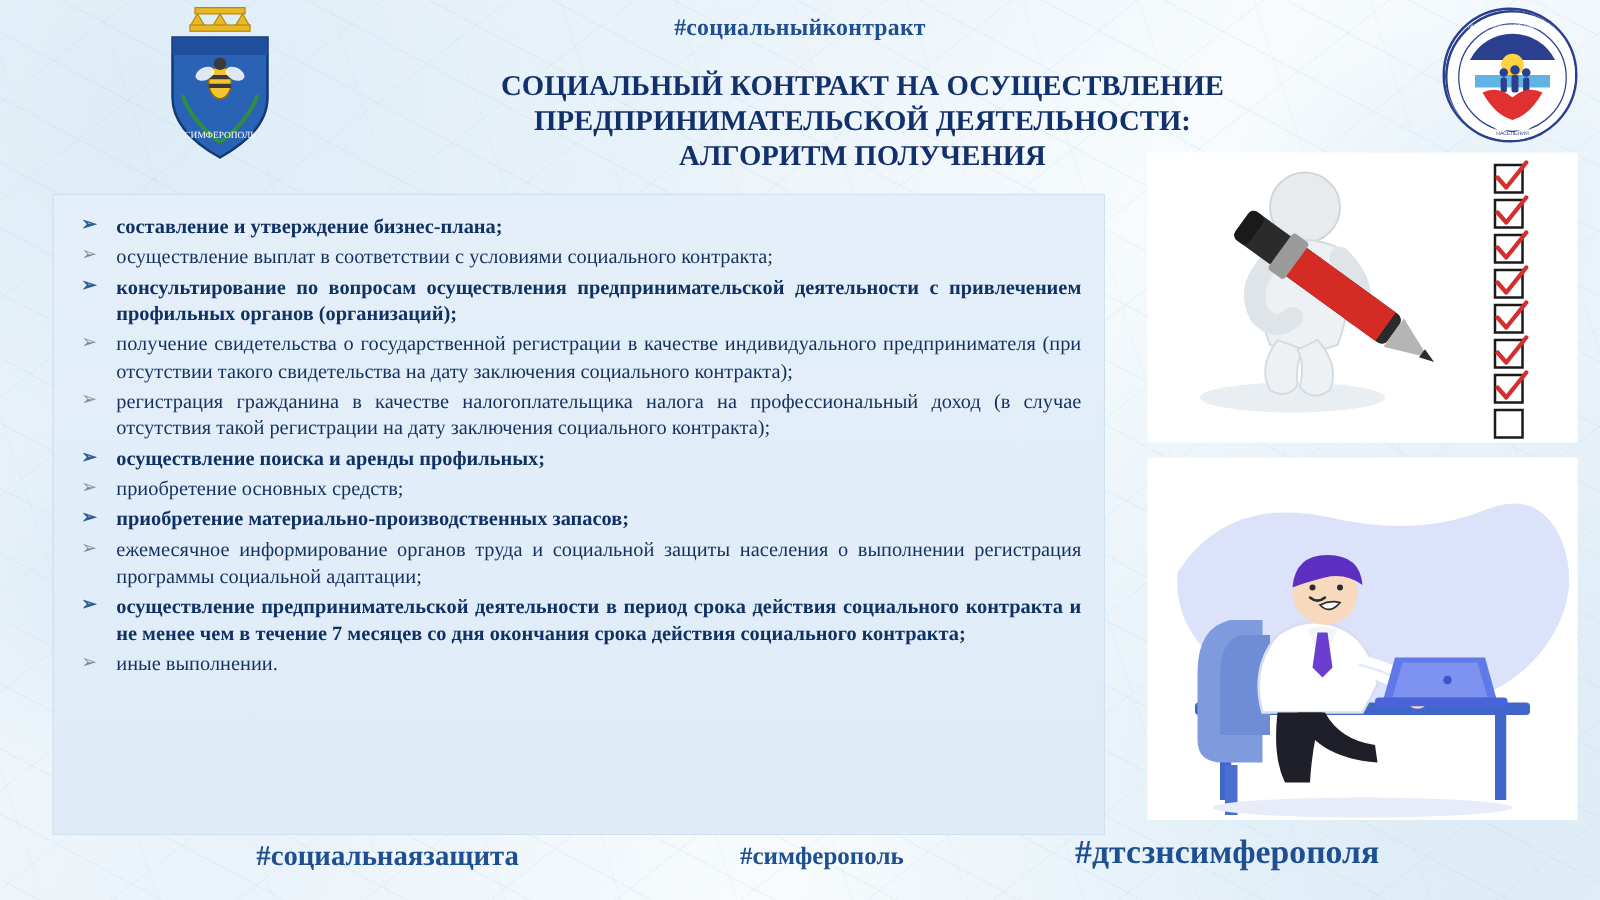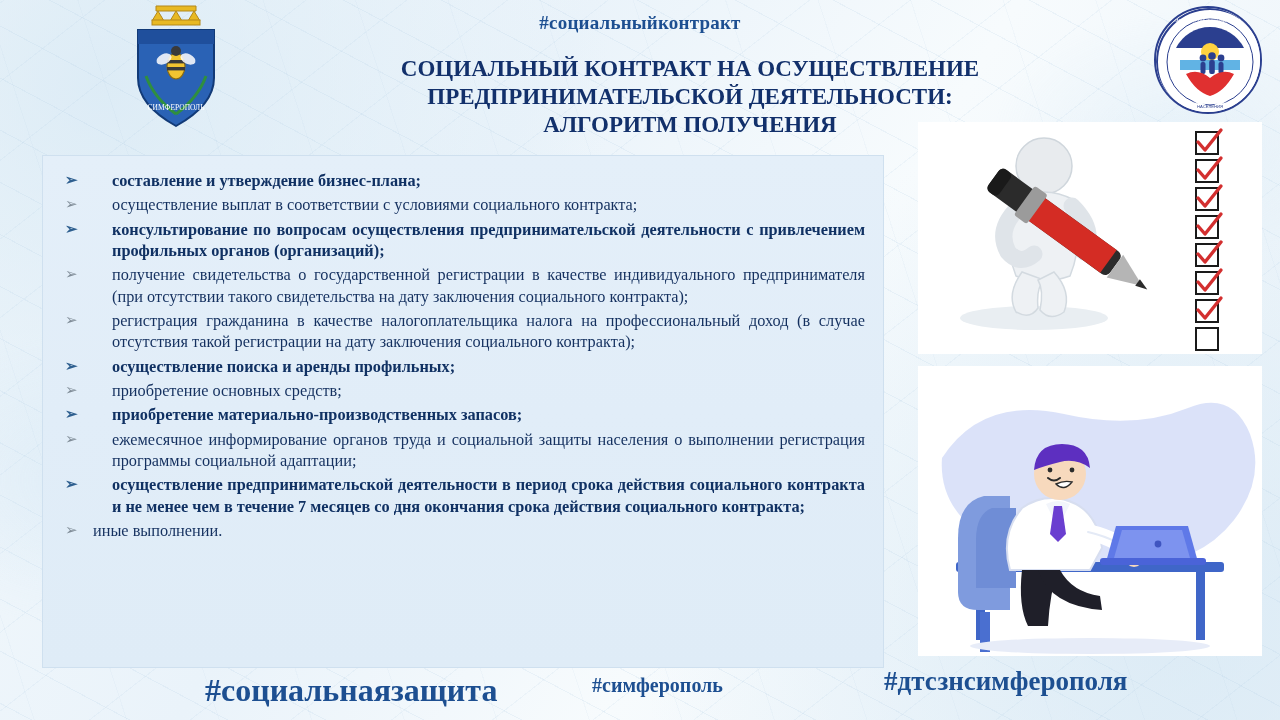--- a/index.html
+++ b/index.html
@@ -100,21 +100,21 @@
   ul.items li .marker {
     position: absolute;
     left: 6px; top: 0;
     color: #7f8c97;
     font-size: 15px;
     line-height: 1.45;
   }
   ul.items li.bold { font-weight: bold; color: #103163; }
   ul.items li.bold .marker { color: #2e5f8f; }
   ul.items li .txt { display: block; }
-  ul.items li.justify .txt { text-align: justify; text-align-last: left; margin-left: 19px; }
+  ul.items li.justify .txt { text-align: justify; text-align-last: left; }
 
   
   .img-check {
     position: absolute;
     right: 18px; top: 122px;
     width: 344px; height: 232px;
     background: #ffffff;
     overflow: hidden;
   }
   .img-desk {
@@ -125,23 +125,23 @@
     overflow: hidden;
   }
 
   
   .hash-bottom {
     position: absolute;
     font-weight: bold;
     color: #1d4f91;
     font-family: "Liberation Serif", serif;
   }
-  .hb1 { left: 205px; top: 672px; font-size: 32px; }
+  .hb1 { left: 205px; top: 672px; font-size: 23px; }
   .hb2 { left: 592px; top: 674px; font-size: 20px; }
-  .hb3 { left: 884px; top: 666px; font-size: 27px; }
+  .hb3 { left: 860px; top: 666px; font-size: 27px; }
 </style>
 </head>
 <body>
 
 <div class="poster">
   <div class="bg-lines"></div>
   <div class="bg-blob blob1"></div>
   <div class="bg-blob blob2"></div>
 
   <div class="crest">

